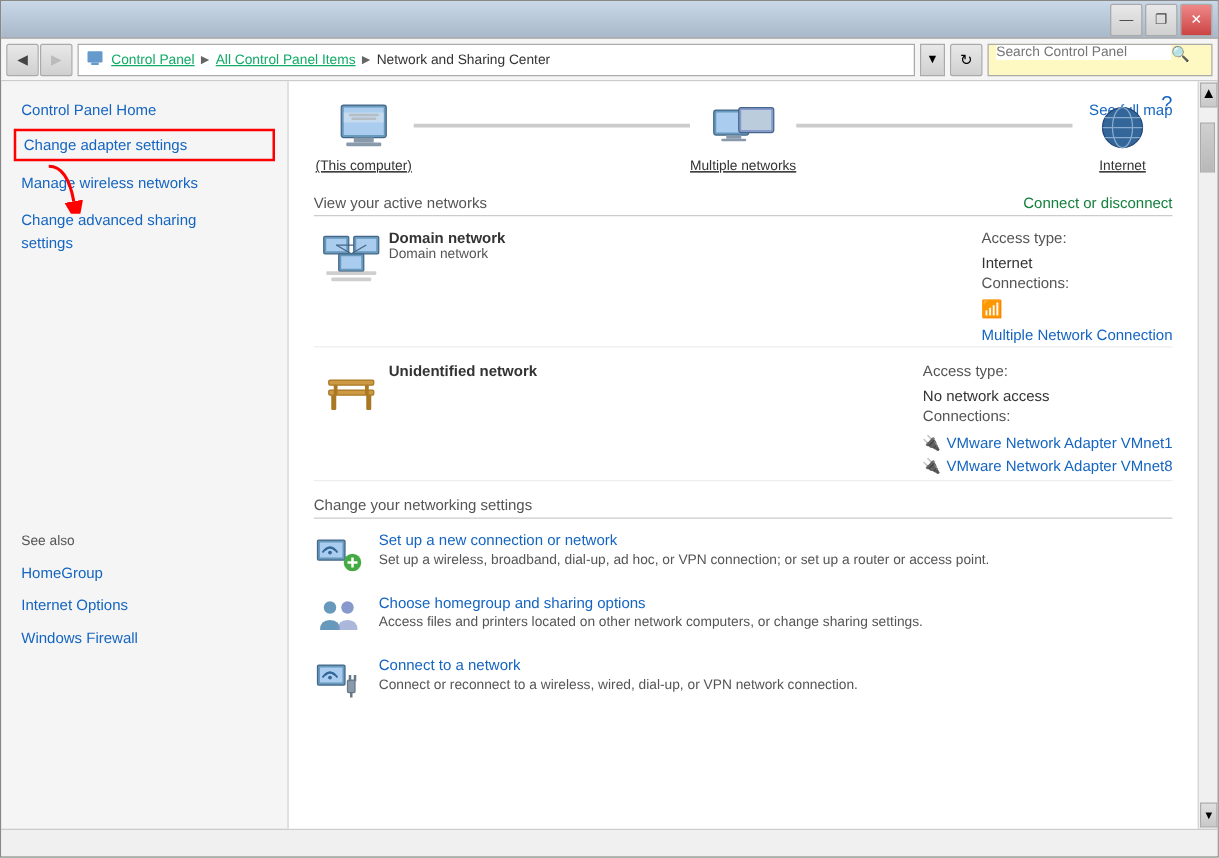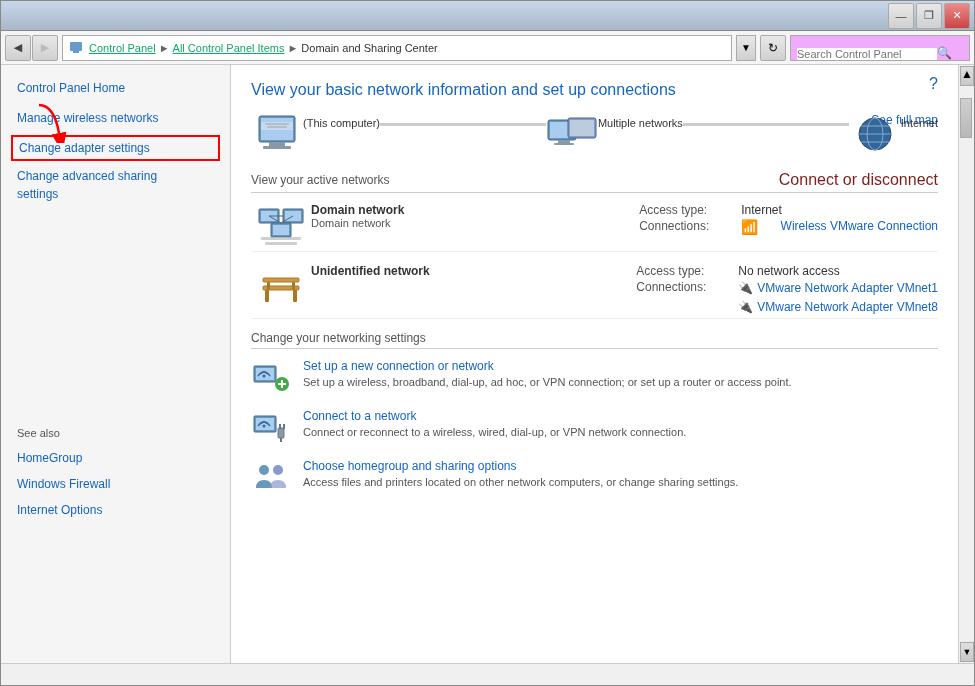--- a/index.html
+++ b/index.html
@@ -122,23 +122,23 @@
       cursor: pointer;
       display: flex;
       align-items: center;
       justify-content: center;
       font-size: 12px;
     }
     .search-box {
       width: 180px;
       height: 26px;
       border: 1px solid #aaa;
-      background: #f0abfc;
-      display: flex;
-      align-items: flex-end;
+      background: #fef9c3;
+      display: flex;
+      align-items: flex-start;
       padding: 0 6px;
     }
     .search-box input {
       border: none;
       outline: none;
       width: 140px;
       font-size: 11px;
       color: #999;
     }
     .search-icon-btn {
@@ -207,21 +207,24 @@
     .network-diagram {
       display: flex;
       align-items: center;
       justify-content: center;
       gap: 0;
       margin-bottom: 16px;
       position: relative;
     }
     .net-item {
       display: flex;
+      flex-direction: column;
+      align-items: center;
       min-width: 80px;
+      text-decoration: underline;
     }
     .net-icon {
       width: 52px;
       height: 42px;
       display: flex;
       align-items: center;
       justify-content: center;
     }
     .net-label {
       font-size: 11px;
@@ -244,23 +247,23 @@
       font-size: 12px;
       color: #555;
       border-bottom: 1px solid #ccc;
       padding-bottom: 3px;
       margin-bottom: 10px;
       display: flex;
       justify-content: space-between;
       align-items: center;
     }
     .connect-link {
-      color: #7f1d1d;
-      cursor: pointer;
-      font-size: 16px;
+      color: #15803d;
+      cursor: pointer;
+      font-size: 12px;
       margin-left: 41px;
     }
 
     .network-card {
       display: flex;
       margin-bottom: 12px;
       padding-bottom: 0;
       border-bottom: 1px solid #eee;
     }
     .network-card-icon {
@@ -280,23 +283,24 @@
     }
     .network-type {
       font-size: 11px;
       color: #555;
     }
     .network-access {
       margin-left: 20px;
     }
     .access-row {
       display: flex;
-      gap: 22px;
+      gap: 6px;
       font-size: 12px;
       margin-bottom: 2px;
+      flex-direction: column;
     }
     .access-label { color: #555; min-width: 80px; }
     .access-value { color: #333; }
     .access-link { color: #1565c0; cursor: pointer; }
 
     
     .settings-section {
       margin-top: 10px;
     }
     .setting-item {
@@ -384,70 +388,69 @@
       <span style="margin-right:6px; color:#555;">
         <svg width="14" height="14" viewBox="0 0 14 14">
             <rect x="1" y="2" width="12" height="9" rx="1" fill="#6699cc"></rect>
             <rect x="4" y="11" width="6" height="2" fill="#6699cc"></rect>
           </svg>
       </span>
       <span class="breadcrumb-link">Control Panel</span>
       <span class="breadcrumb-arrow">►</span>
       <span class="breadcrumb-link">All Control Panel Items</span>
       <span class="breadcrumb-arrow">►</span>
-      <span class="breadcrumb-current">Domain and Sharing Center</span>
+      <span class="breadcrumb-current">Network and Sharing Center</span>
     </div>
     <div class="address-dropdown">▼</div>
     <div class="refresh-btn">↻</div>
     <div class="search-box">
       <input type="text" placeholder="Search Control Panel" style="">
       <span class="search-icon-btn">🔍</span>
     </div>
   </div>
 
   <div class="main-layout">
 
     <div class="sidebar">
       <a class="sidebar-link">Control Panel Home</a>
 
+      <div style="position:relative; margin: 2px 0;">
+        <a class="sidebar-link highlighted">Change adapter settings</a>
+      </div>
+
       <div style="position:relative; margin: 4px 0;">
         <a class="sidebar-link">Manage wireless networks</a>
 
         <svg class="arrow-svg" width="60" height="40" viewBox="0 0 60 40" style="position:absolute; top:-2px; left:28px; pointer-events:none;">
           <defs>
             <marker id="arrowhead" markerWidth="8" markerHeight="6" refX="0" refY="3" orient="auto">
               <polygon points="0 0, 8 3, 0 6" fill="red"></polygon>
             </marker>
           </defs>
           <path d="M 10 2 Q 25 2 30 30" stroke="red" stroke-width="2.5" fill="none" marker-end="url(#arrowhead)"></path>
         </svg>
       </div>
 
-      <div style="position:relative; margin: 2px 0;">
-        <a class="sidebar-link highlighted">Change adapter settings</a>
-      </div>
-
       <a class="sidebar-link" style="white-space:pre-line;">Change advanced sharing
 settings</a>
 
       <div style="height: 200px;"></div>
 
       <div class="sidebar-section">
         <div class="sidebar-section-title">See also</div>
         <a class="sidebar-link" style="padding-left:0;">HomeGroup</a>
+        <a class="sidebar-link" style="padding-left:0;">Internet Options</a>
         <a class="sidebar-link" style="padding-left:0;">Windows Firewall</a>
-        <a class="sidebar-link" style="padding-left:0;">Internet Options</a>
       </div>
     </div>
 
     <div class="content">
 
       <div style="position:absolute; top:10px; right:20px; color:#1565c0; font-size:16px; cursor:pointer;">?</div>
 
-      <h2 class="content-title">View your basic network information and set up connections</h2>
 
       <div style="position:relative; margin-bottom:16px;">
         <a class="see-full-map">See full map</a>
         <div class="network-diagram">
 
           <div class="net-item">
             <div class="net-icon">
               <svg width="52" height="40" viewBox="0 0 52 40">
                 <rect x="8" y="2" width="36" height="26" rx="2" fill="#6699bb" stroke="#446688" stroke-width="1"></rect>
                 <rect x="10" y="4" width="32" height="22" fill="#aaccee"></rect>
@@ -524,21 +527,21 @@
           <div class="network-type">Domain network</div>
         </div>
         <div class="network-access">
           <div class="access-row">
             <span class="access-label">Access type:</span>
             <span class="access-value">Internet</span>
           </div>
           <div class="access-row">
             <span class="access-label">Connections:</span>
             <span style="color:#336699; font-size:14px;">📶</span>
-            <a class="access-link">Wireless VMware Connection</a>
+            <a class="access-link">Multiple Network Connection</a>
           </div>
         </div>
       </div>
 
       <div class="network-card">
         <div class="network-card-icon">
           <svg width="48" height="44" viewBox="0 0 48 44">
 
             <rect x="6" y="18" width="36" height="4" rx="1" fill="#cc9944" stroke="#aa7722" stroke-width="1"></rect>
 
@@ -597,54 +600,54 @@
           </div>
           <div class="setting-content">
             <a class="setting-link">Set up a new connection or network</a>
             <div class="setting-desc">Set up a wireless, broadband, dial-up, ad hoc, or VPN connection; or set up a router or access point.</div>
           </div>
         </div>
 
         <div class="setting-item">
           <div class="setting-icon">
             <svg width="38" height="34" viewBox="0 0 38 34">
+
+              <circle cx="12" cy="10" r="5" fill="#6699bb"></circle>
+              <path d="M4 28 Q4 20 12 20 Q20 20 20 28" fill="#6699bb"></path>
+              <circle cx="26" cy="10" r="5" fill="#8899cc"></circle>
+              <path d="M18 28 Q18 20 26 20 Q34 20 34 28" fill="#8899cc" opacity="0.7"></path>
+            </svg>
+          </div>
+          <div class="setting-content">
+            <a class="setting-link">Choose homegroup and sharing options</a>
+            <div class="setting-desc">Access files and printers located on other network computers, or change sharing settings.</div>
+          </div>
+        </div>
+
+        <div class="setting-item">
+          <div class="setting-icon">
+            <svg width="38" height="34" viewBox="0 0 38 34">
               <rect x="2" y="6" width="22" height="16" rx="1" fill="#6699bb" stroke="#446688"></rect>
               <rect x="4" y="8" width="18" height="12" fill="#aaccee"></rect>
 
               <path d="M8 14 Q12 10 16 14" fill="none" stroke="#336699" stroke-width="1.5"></path>
               <path d="M6 16 Q12 8 18 16" fill="none" stroke="#336699" stroke-width="1.5"></path>
               <circle cx="12" cy="16" r="1.5" fill="#336699"></circle>
 
               <rect x="26" y="18" width="6" height="10" rx="1" fill="#8899aa" stroke="#667788"></rect>
               <rect x="27" y="14" width="2" height="5" fill="#667788"></rect>
               <rect x="31" y="14" width="2" height="5" fill="#667788"></rect>
               <line x1="29" y1="28" x2="29" y2="32" stroke="#667788" stroke-width="2"></line>
             </svg>
           </div>
           <div class="setting-content">
             <a class="setting-link">Connect to a network</a>
             <div class="setting-desc">Connect or reconnect to a wireless, wired, dial-up, or VPN network connection.</div>
           </div>
         </div>
-
-        <div class="setting-item">
-          <div class="setting-icon">
-            <svg width="38" height="34" viewBox="0 0 38 34">
-
-              <circle cx="12" cy="10" r="5" fill="#6699bb"></circle>
-              <path d="M4 28 Q4 20 12 20 Q20 20 20 28" fill="#6699bb"></path>
-              <circle cx="26" cy="10" r="5" fill="#8899cc"></circle>
-              <path d="M18 28 Q18 20 26 20 Q34 20 34 28" fill="#8899cc" opacity="0.7"></path>
-            </svg>
-          </div>
-          <div class="setting-content">
-            <a class="setting-link">Choose homegroup and sharing options</a>
-            <div class="setting-desc">Access files and printers located on other network computers, or change sharing settings.</div>
-          </div>
-        </div>
       </div>
     </div>
 
     <div class="scrollbar-track">
       <div style="width:14px; height:20px; background:linear-gradient(to bottom, #e0e0e0, #c8c8c8); border:1px solid #aaa; margin:1px;">▲</div>
       <div style="flex:1; position:relative;">
         <div style="width:12px; height:40px; background:linear-gradient(to bottom, #d0d0d0, #b8b8b8); border:1px solid #aaa; margin:1px; position:absolute; top:10px;"></div>
       </div>
       <div style="width:14px; height:20px; background:linear-gradient(to bottom, #e0e0e0, #c8c8c8); border:1px solid #aaa; margin:1px; display:flex; align-items:center; justify-content:center; font-size:9px;">▼</div>
     </div>

